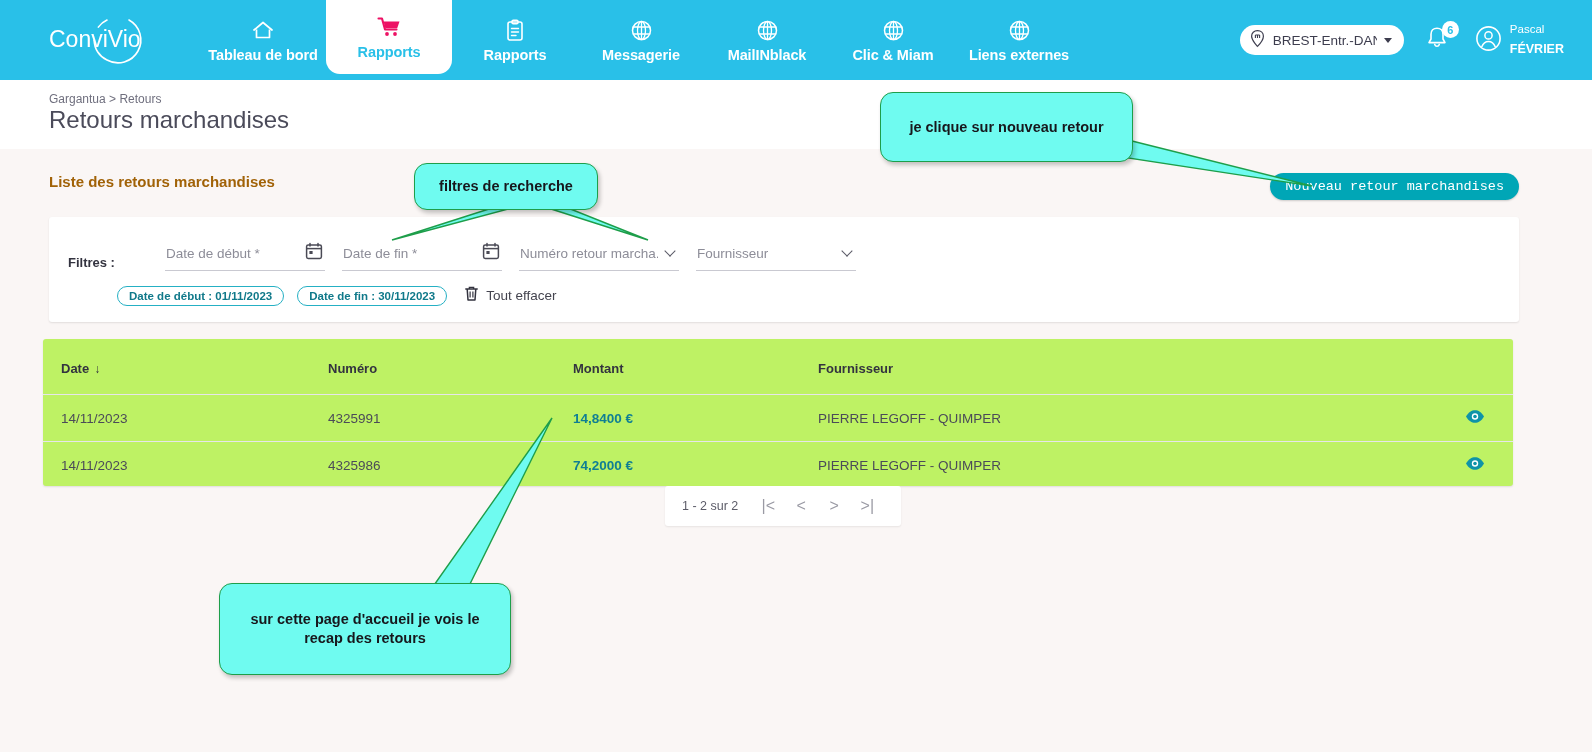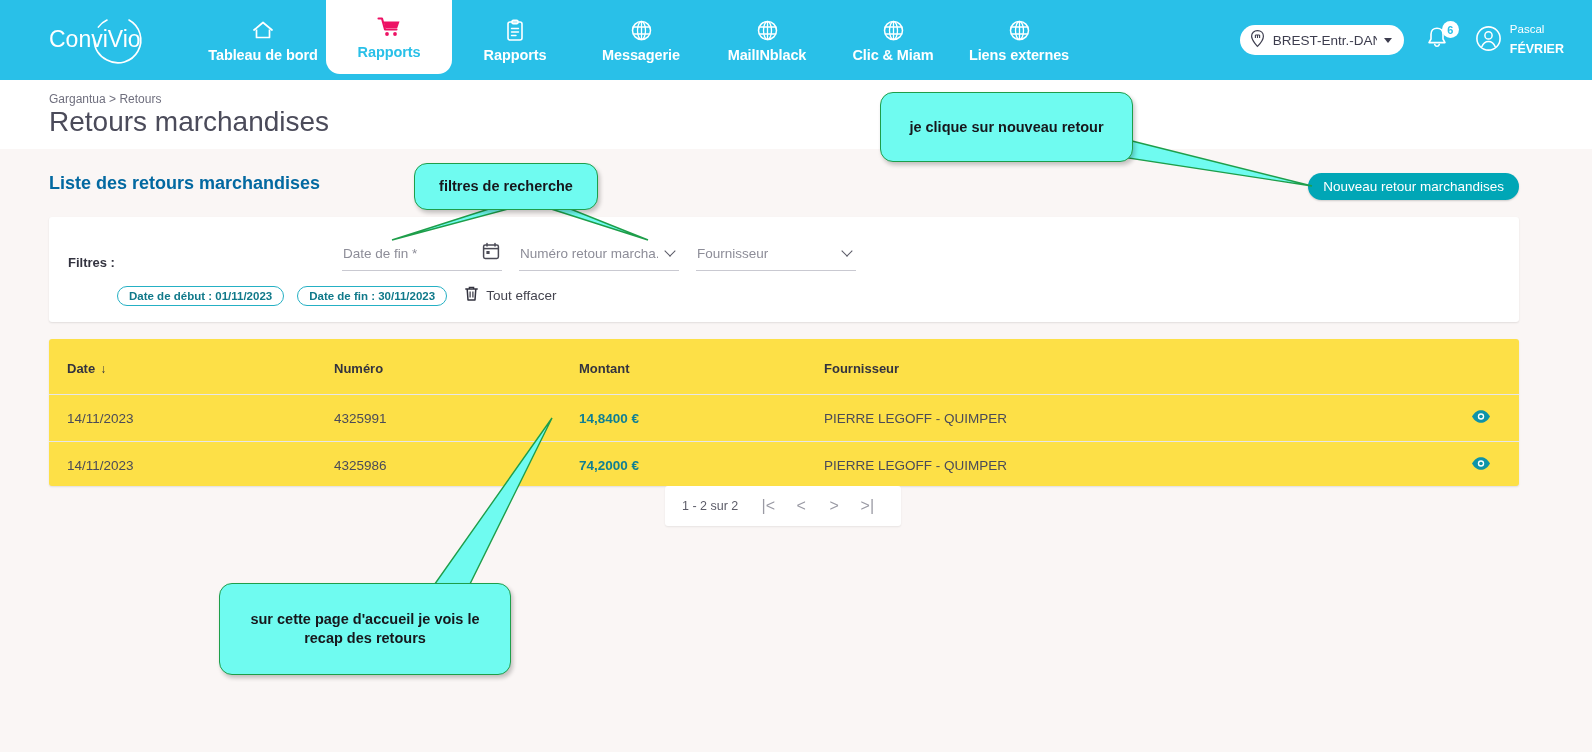--- a/index.html
+++ b/index.html
@@ -85,39 +85,39 @@
   .header-band {
     position: absolute; top: 80px; left: 0;
     width: 1592px; height: 69px; background: #ffffff;
   }
   .breadcrumb {
     position: absolute; left: 49px; top: 12px;
     font-size: 12px; color: #6f6f7e;
   }
   .page-title {
     position: absolute; left: 49px; top: 26px;
-    font-size: 28px; color: #4b4b5a; font-weight: normal;
+    font-size: 24px; color: #4b4b5a; font-weight: normal;
   }
 
   
   .content {
     position: absolute; top: 149px; left: 0;
     width: 1592px; height: 603px;
     background: #faf6f5;
   }
   .section-title {
     position: absolute; left: 49px; top: 24px;
-    font-size: 18px; font-weight: bold; color: #0369a1;
+    font-size: 15px; font-weight: bold; color: #a16207;
   }
   .new-btn {
     position: absolute; right: 73px; top: 24px;
     background: #00a6b6; color: #ffffff;
     border: none; border-radius: 16px;
     height: 27px; padding: 0 15px;
-    font-size: 13.5px; font-family: Liberation Sans, sans-serif; cursor: pointer;
+    font-size: 13.5px; font-family: Liberation Mono, monospace; cursor: pointer;
     white-space: nowrap;
     box-shadow: 0 1px 2px rgba(0,0,0,.18);
   }
 
   
   .filter-card {
     position: absolute; left: 49px; top: 68px;
     width: 1470px; height: 105px;
     background: #ffffff; border-radius: 3px;
     box-shadow: 0 1px 2px rgba(0,0,0,.10);
@@ -161,23 +161,23 @@
     white-space: nowrap; cursor: pointer;
   }
   .clear-all {
     display: flex; align-items: center; gap: 7px;
     margin-left: 4px; cursor: pointer;
   }
   .clear-all .clr-label { font-size: 13.5px; color: #44444f; }
 
   
   .table-card {
-    position: absolute; left: 49px; top: 190px;
+    position: absolute; left: 43px; top: 190px;
     width: 1470px; height: 147px;
-    background: #fde047; border-radius: 3px;
+    background: #bef264; border-radius: 3px;
     box-shadow: 0 1px 2px rgba(0,0,0,.10);
   }
   table { width: 100%; border-collapse: collapse; }
   thead th {
     text-align: left; font-size: 13px; font-weight: bold;
     color: #33333f; padding: 22px 0 18px 0;
     border-bottom: 1px solid #e6e6ea;
   }
   tbody td {
     font-size: 13.5px; color: #4b4b58;
@@ -368,20 +368,31 @@
   <div class="content">
 
     <div class="section-title">Liste des retours marchandises</div>
 
     <button class="new-btn">Nouveau retour marchandises</button>
 
     <div class="filter-card">
 
       <div class="filters-label">Filtres :</div>
 
+      <div class="field" style="left:116px; width:160px;">
+        <span class="fld-label">Date de début *</span>
+        <span class="cal-icon">
+          <svg width="18" height="18" viewBox="0 0 18 18">
+            <rect x="1.6" y="3" width="14.8" height="13.4" rx="1.6" fill="none" stroke="#4a4a55" stroke-width="1.5"></rect>
+            <path d="M1.6 6.6 H16.4" stroke="#4a4a55" stroke-width="1.5"></path>
+            <path d="M5 1.6 V4 M13 1.6 V4" stroke="#4a4a55" stroke-width="1.5" stroke-linecap="round"></path>
+            <rect x="4.4" y="9" width="3.2" height="3" fill="#4a4a55"></rect>
+          </svg>
+        </span>
+      </div>
 
       <div class="field" style="left:293px; width:160px;">
         <span class="fld-label">Date de fin *</span>
         <span class="cal-icon">
           <svg width="18" height="18" viewBox="0 0 18 18">
             <rect x="1.6" y="3" width="14.8" height="13.4" rx="1.6" fill="none" stroke="#4a4a55" stroke-width="1.5"></rect>
             <path d="M1.6 6.6 H16.4" stroke="#4a4a55" stroke-width="1.5"></path>
             <path d="M5 1.6 V4 M13 1.6 V4" stroke="#4a4a55" stroke-width="1.5" stroke-linecap="round"></path>
             <rect x="4.4" y="9" width="3.2" height="3" fill="#4a4a55"></rect>
           </svg>

